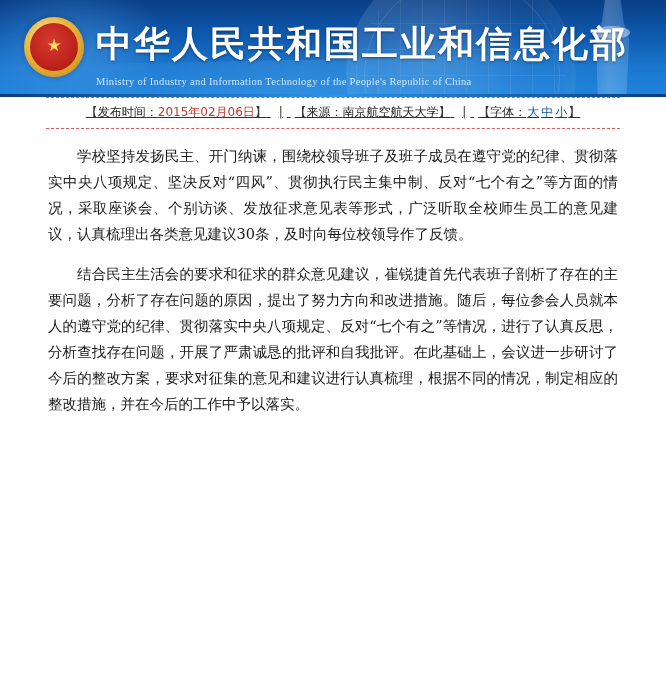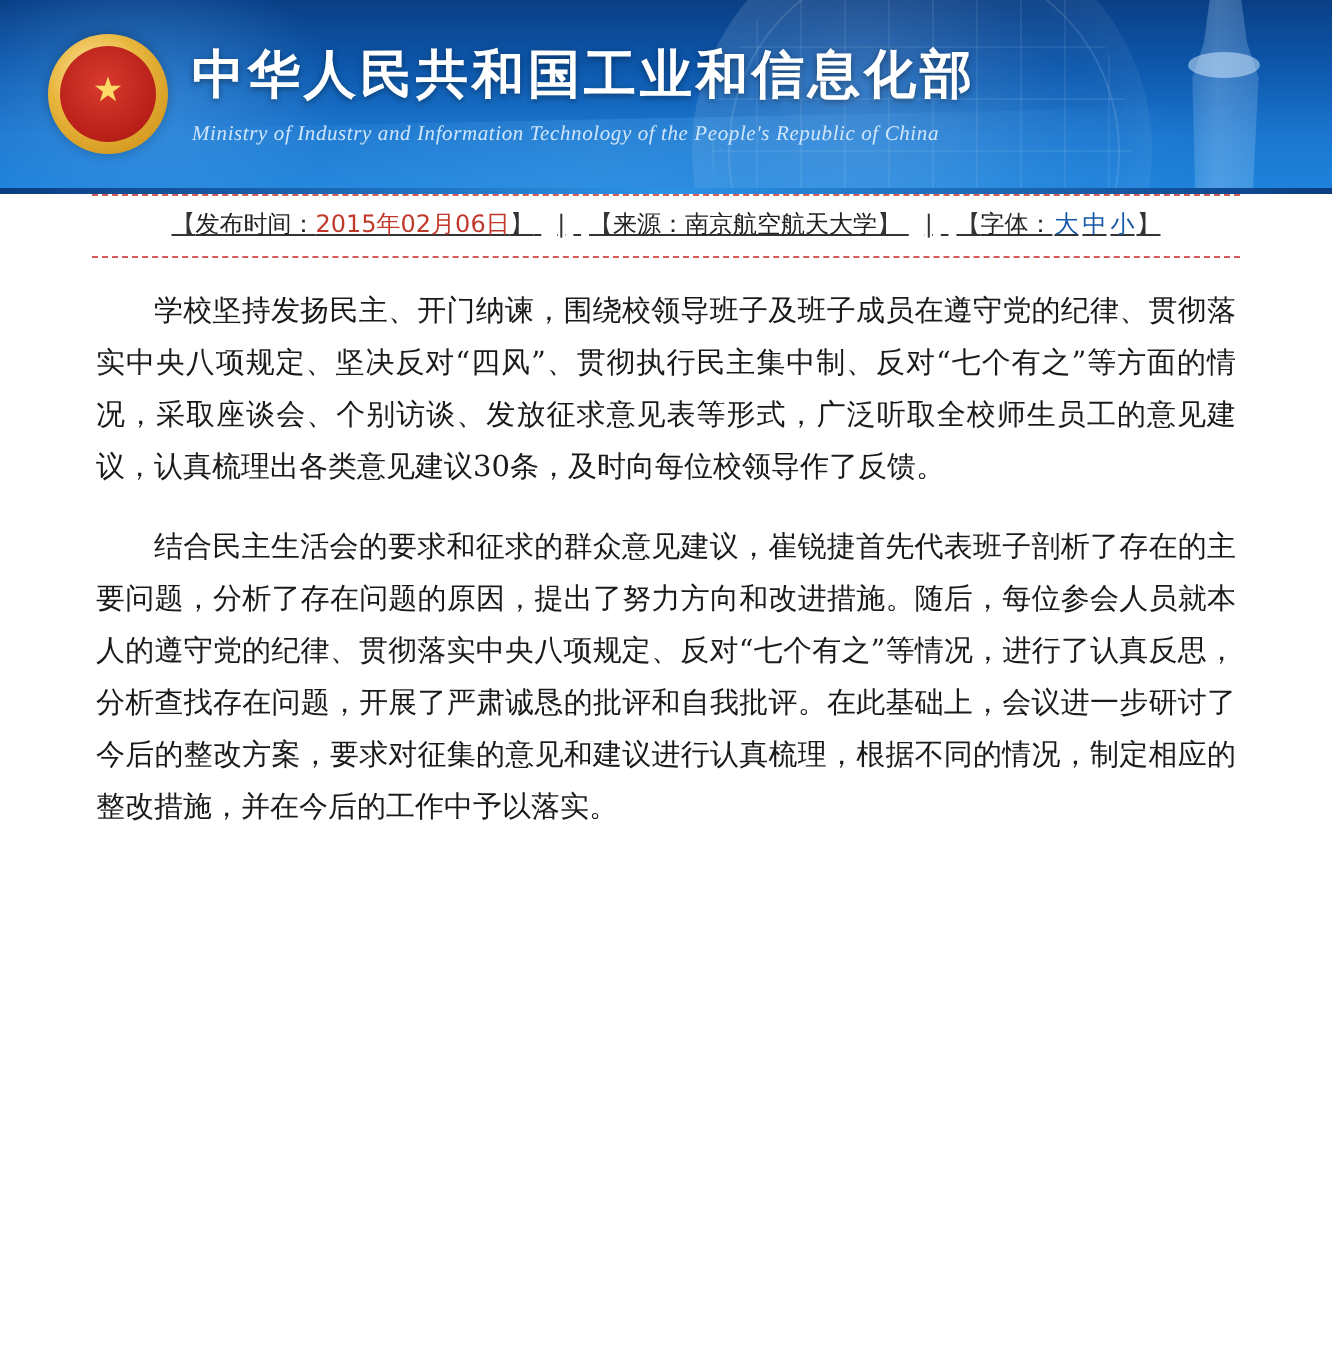--- a/index.html
+++ b/index.html
@@ -131,34 +131,33 @@
     line-height: 1;
   }
 
   .banner-titles {
     position: absolute;
     left: 96px;
     top: 20px;
   }
   .banner-title-cn {
     color: #ffffff;
-    font-size: 26px;
+    font-size: 36px;
     font-weight: bold;
     letter-spacing: 2px;
     text-shadow: 0 1px 3px rgba(0,0,0,0.4);
     font-family: "DejaVu Sans", "Liberation Sans", sans-serif;
     white-space: nowrap;
   }
   .banner-title-en {
     margin-top: 7px;
     color: #cfe6fb;
     font-size: 10.5px;
     letter-spacing: 0.3px;
     font-family: "Liberation Serif", serif;
-    font-style: italic;
     white-space: nowrap;
   }
 
   
   .page-wrap {
     width: 666px;
     background: #ffffff;
   }
   .article {
     padding: 0 46px;

